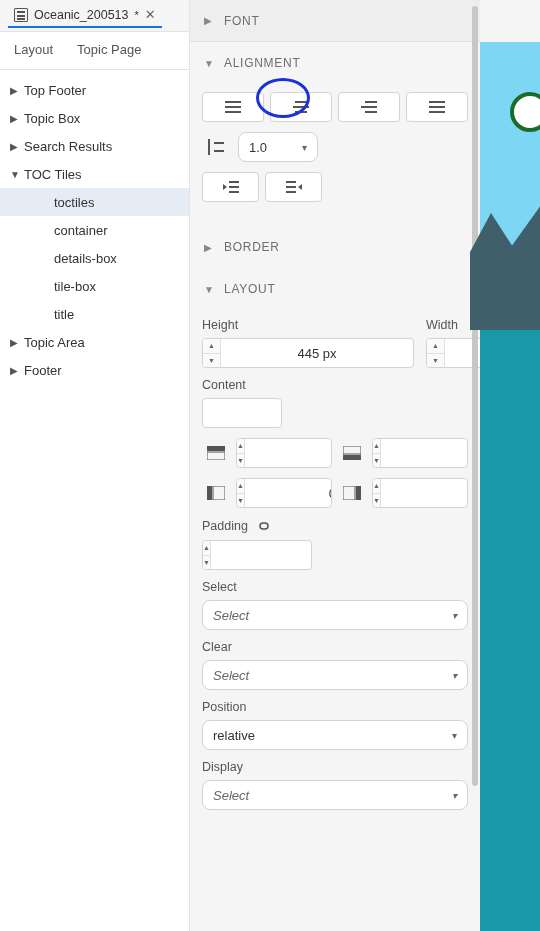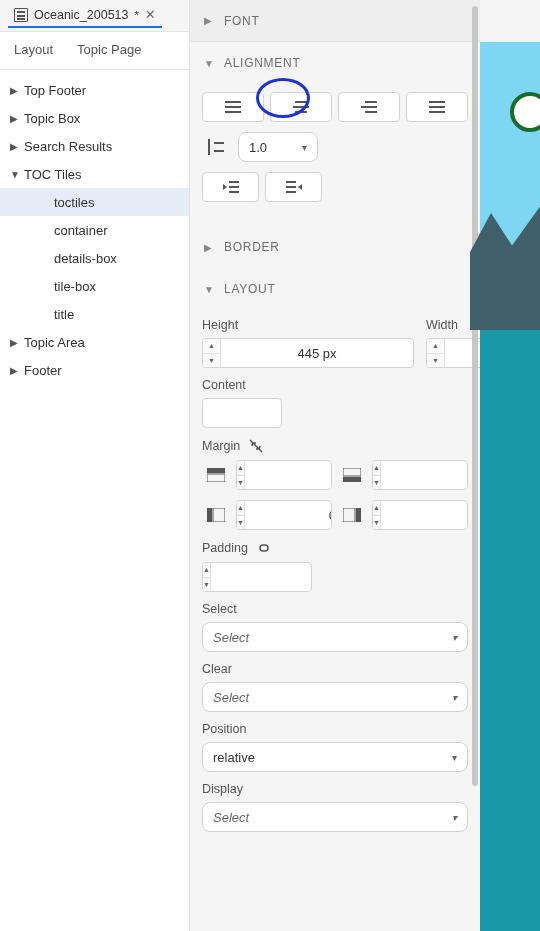--- a/index.html
+++ b/index.html
@@ -258,27 +258,20 @@
         </div>
       </div>
 
       <div class="field" style="margin-bottom:10px;">
         <span class="field-label">Content</span>
         <div class="input-wrap" style="width:80px;">
           <input class="input" style="text-align: left;" value="">
         </div>
       </div>
 
-      <div class="label-with-icon">
-        <span>Margin</span>
-        <svg class="link-icon" viewBox="0 0 16 16">
-            <path d="M4 8a3 3 0 013-3h1M12 8a3 3 0 01-3 3h-1" stroke="#555" stroke-width="1.5" fill="none"></path>
-            <path d="M2 2l12 12" stroke="#555" stroke-width="1.5"></path>
-          </svg>
-      </div>
 
       <div class="margin-row">
         <div class="icon-col">
             <svg width="18" height="14">
               <rect x="0" y="0" width="18" height="5" fill="#555"></rect>
               <rect x="0" y="6" width="18" height="8" fill="none" stroke="#555"></rect>
             </svg>
           </div>
         <div class="input-wrap" style="flex:1;">
             <div class="spinner">

